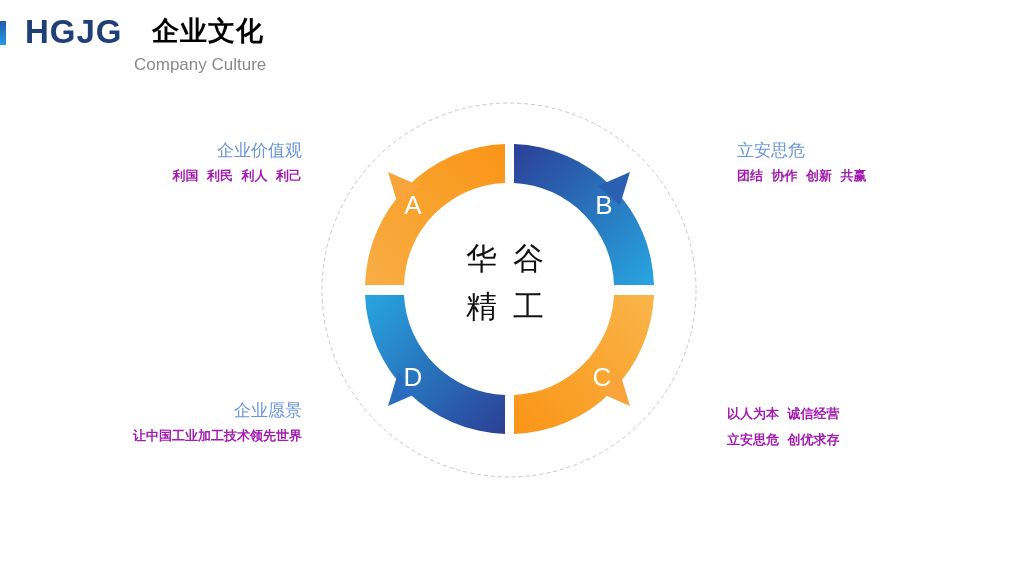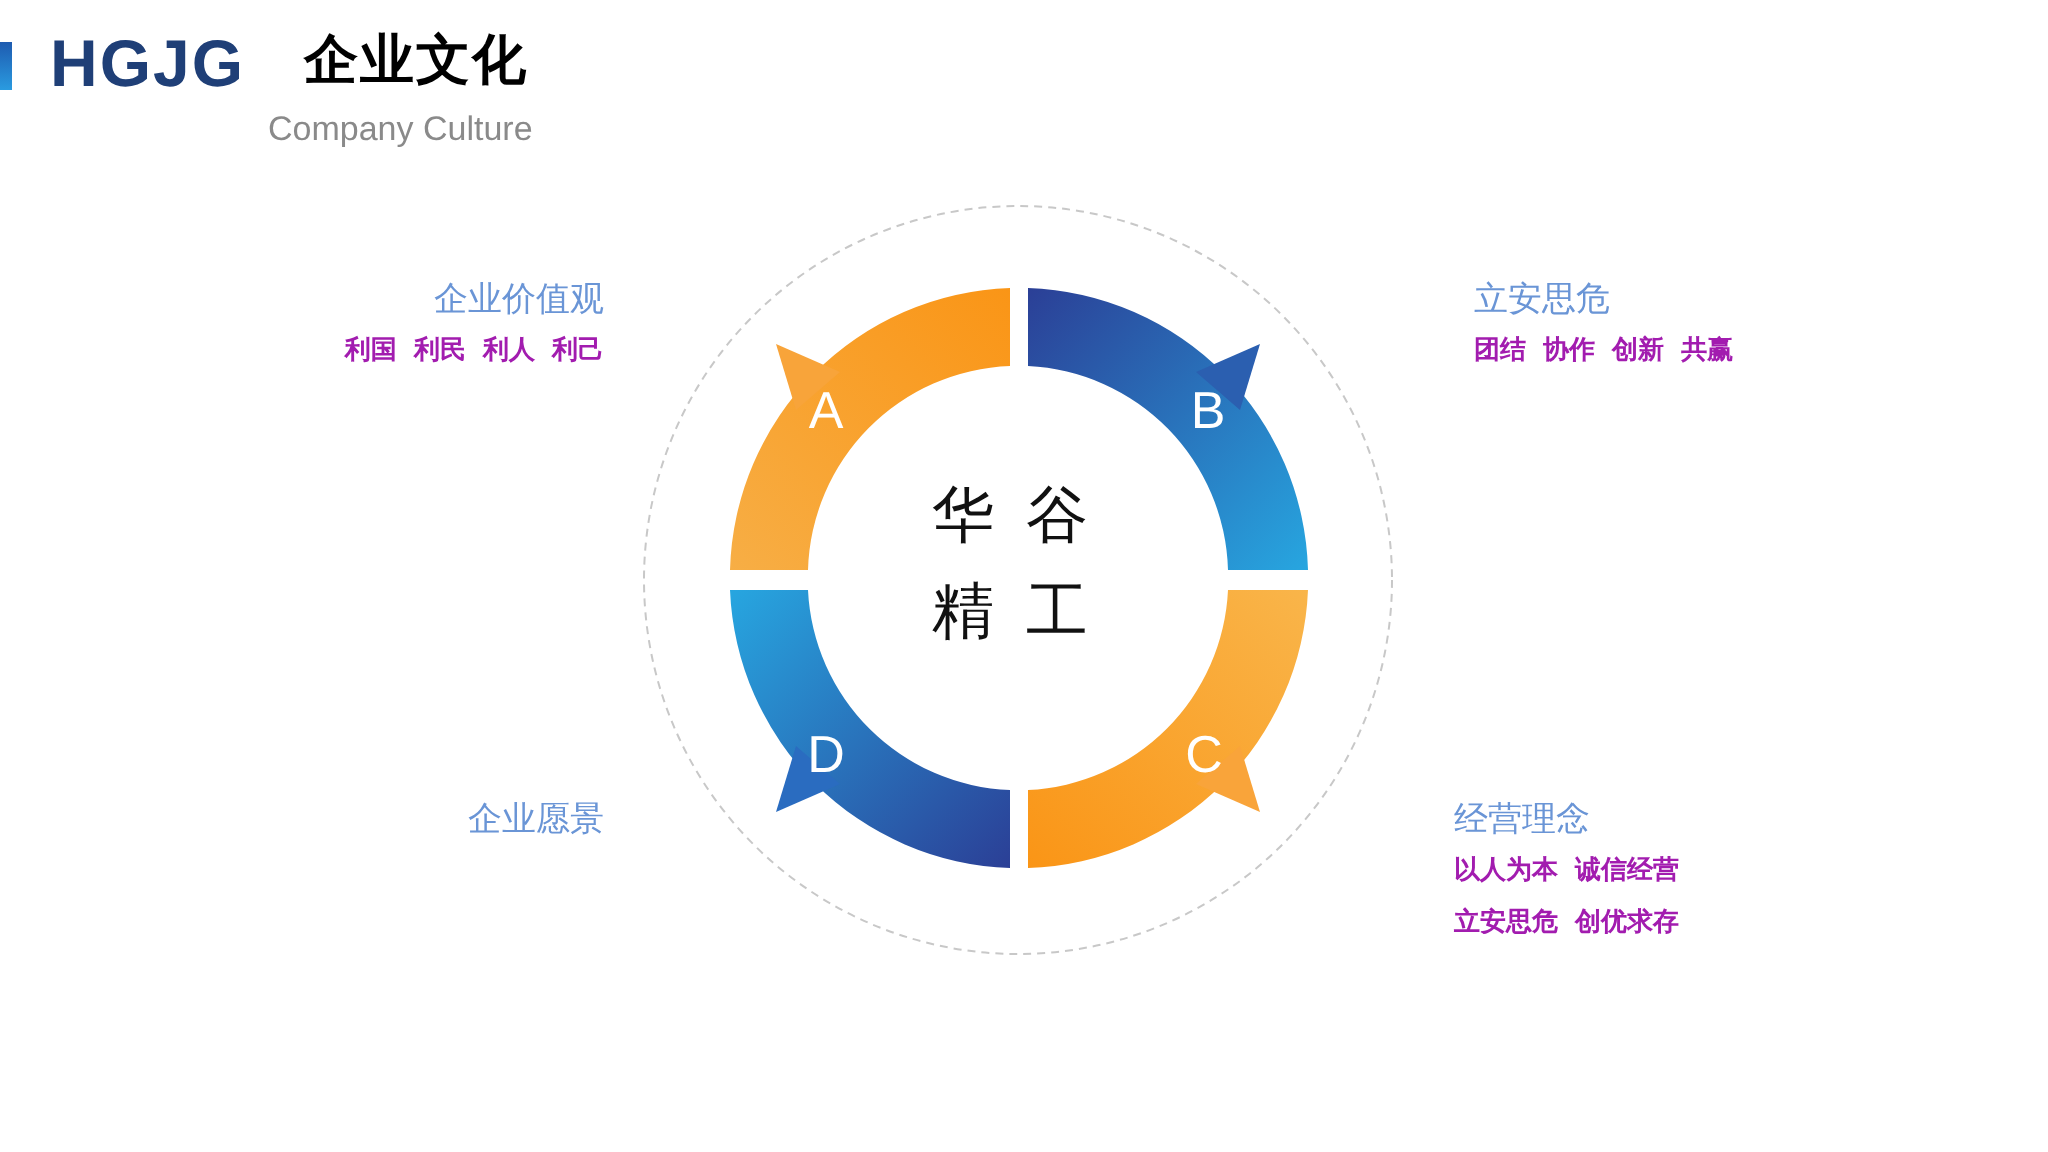--- a/index.html
+++ b/index.html
@@ -82,19 +82,19 @@
   <div class="t">利国 利民 利人 利己</div>
 </div>
 
 <div class="blk" style="left:737px;top:139px;">
   <div class="h">立安思危</div>
   <div class="t">团结 协作 创新 共赢</div>
 </div>
 
 <div class="blk right-align" style="right:722px;top:399px;margin-left:21px;">
   <div class="h">企业愿景</div>
+  <div class="t">让中国工业加工技术领先世界</div>
 </div>
 
 <div class="blk" style="left:727px;top:399px;">
-  <div class="h">经营理念</div>
   <div class="t">以人为本 诚信经营</div>
   <div class="t t2">立安思危 创优求存</div>
 </div>
 
 </body></html>

